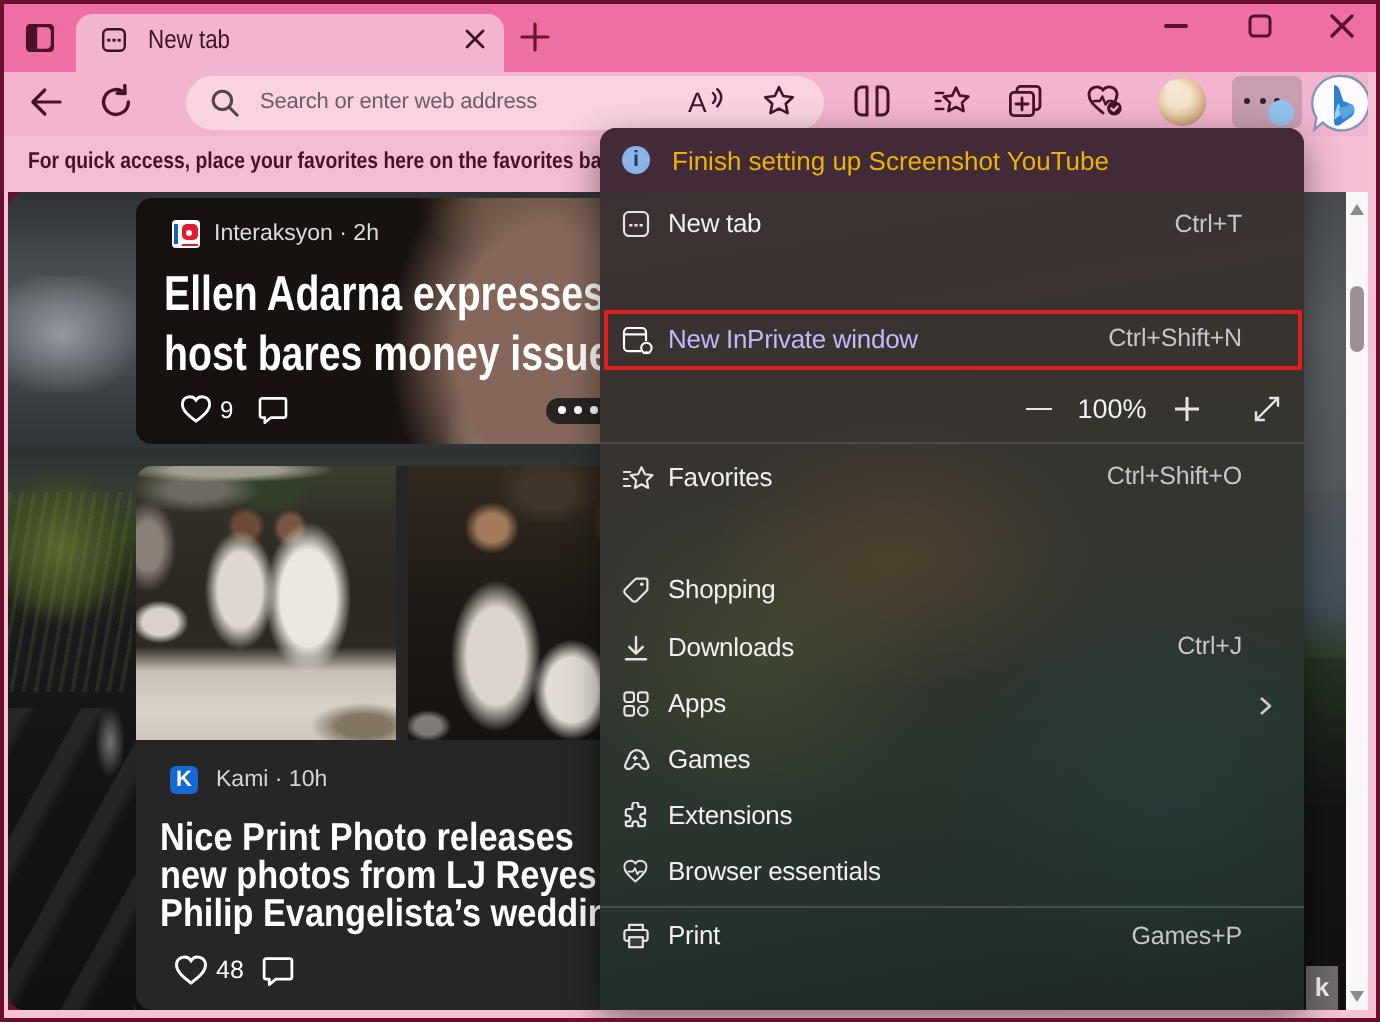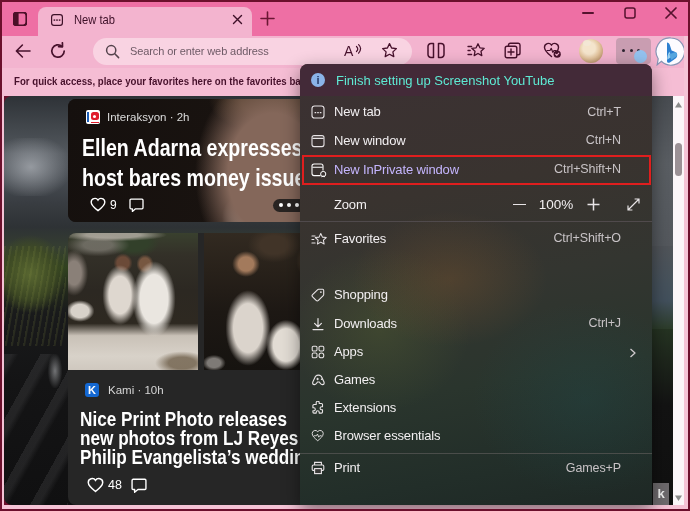--- a/index.html
+++ b/index.html
@@ -221,52 +221,41 @@
 
 <div class="abs" id="menu" style="left:300px;top:64px;width:352px;height:441px;border-radius:8px 8px 0 0;overflow:hidden;box-shadow:0 6px 18px rgba(0,0,0,.45);">
   <div class="abs" style="left:0;top:0;width:100%;height:100%;
     background:radial-gradient(ellipse 130px 90px at 150px 215px,rgba(125,85,45,.38),rgba(125,85,45,0) 75%),
                radial-gradient(ellipse 120px 110px at 80px 265px,rgba(95,110,50,.30),rgba(95,110,50,0) 75%),
                radial-gradient(ellipse 150px 130px at 285px 335px,rgba(30,80,84,.27),rgba(30,90,95,0) 75%),
                linear-gradient(170deg,#3c3133 0%,#39332f 30%,#333530 50%,#2a352d 70%,#222e29 88%,#1e2825 100%);"></div>
 
   <div class="abs" style="left:0;top:0;width:100%;height:32px;background:#432a38;"></div>
   <div class="abs" style="left:11px;top:9px;width:14px;height:14px;border-radius:50%;background:#8ab4e8;color:#243a66;font-size:11px;font-weight:bold;text-align:center;line-height:14px;">i</div>
-  <div class="abs" style="left:36px;top:9px;font-size:13px;color:#5eead4;">Finish setting up Screenshot YouTube</div>
+  <div class="abs" style="left:36px;top:9px;font-size:13px;color:#eab308;">Finish setting up Screenshot YouTube</div>
 
   <div class="mi" style="top:39px">
       <svg class="mic" width="14" height="14" viewBox="0 0 14 14">
         <rect x="1" y="1" width="12" height="12" rx="2.6" fill="none" stroke="#e8e4e6" stroke-width="1.1"></rect>
         <path d="M3.6 7.6 h1.6 M6.2 7.6 h1.6 M8.8 7.6 h1.6" stroke="#e8e4e6" stroke-width="1.3"></path>
       </svg>
       <span class="ml">New tab</span>
       <span class="ms">Ctrl+T</span>
-    </div>
-  <div class="mi" style="top:67.5px">
-      <svg class="mic" width="14" height="14" viewBox="0 0 14 14">
-        <rect x="1" y="1.6" width="12" height="11" rx="2" fill="none" stroke="#e8e4e6" stroke-width="1.1"></rect>
-        <path d="M1.4 4.4 h11.2" stroke="#e8e4e6" stroke-width="1.1"></path>
-      </svg>
-      <span class="ml">New window</span>
-      <span class="ms">Ctrl+N</span>
     </div>
   <div class="mi" style="top:96.5px">
       <svg class="mic" width="16" height="15" viewBox="0 0 16 15">
         <path d="M9.5 12.6 H3 a2 2 0 0 1 -2 -2 V3 a2 2 0 0 1 2 -2 h7 a2 2 0 0 1 2 2 v4.5" fill="none" stroke="#fff" stroke-width="1.1"></path>
         <path d="M1.4 4.2 h10.2" stroke="#fff" stroke-width="1.1"></path>
         <circle cx="12.2" cy="11" r="2.6" fill="none" stroke="#fff" stroke-width="1"></circle>
         <path d="M10.5 13.8 a2.5 2.5 0 0 1 3.4 0" fill="none" stroke="#fff" stroke-width="1"></path>
       </svg>
       <span class="ml" style="color:#c4b5fd">New InPrivate window</span>
       <span class="ms">Ctrl+Shift+N</span>
     </div>
 
-  <div class="mi" style="top:131.5px">
-      <span class="ml">Zoom</span>
-    </div>
   <div class="abs" style="left:213px;top:139.5px;width:13px;height:1.6px;background:#e8e4e6;"></div>
   <div class="abs" style="left:238px;top:133px;width:36px;text-align:center;font-size:13.5px;color:#f2eff1;">100%</div>
   <svg class="abs" style="left:287px;top:134px" width="13" height="13" viewBox="0 0 13 13">
       <path d="M6.5 0.5 V12.5 M0.5 6.5 H12.5" stroke="#e8e4e6" stroke-width="1.5"></path>
     </svg>
   <svg class="abs" style="left:326px;top:133px" width="15" height="15" viewBox="0 0 15 15">
       <path d="M2 13 L13 2 M8.6 2 H13 V6.4 M6.4 13 H2 V8.6" fill="none" stroke="#e8e4e6" stroke-width="1.2"></path>
     </svg>
   <div class="abs" style="left:0;top:156.5px;width:100%;height:1px;background:#504a4c;"></div>
   <div class="mi" style="top:165.5px">

